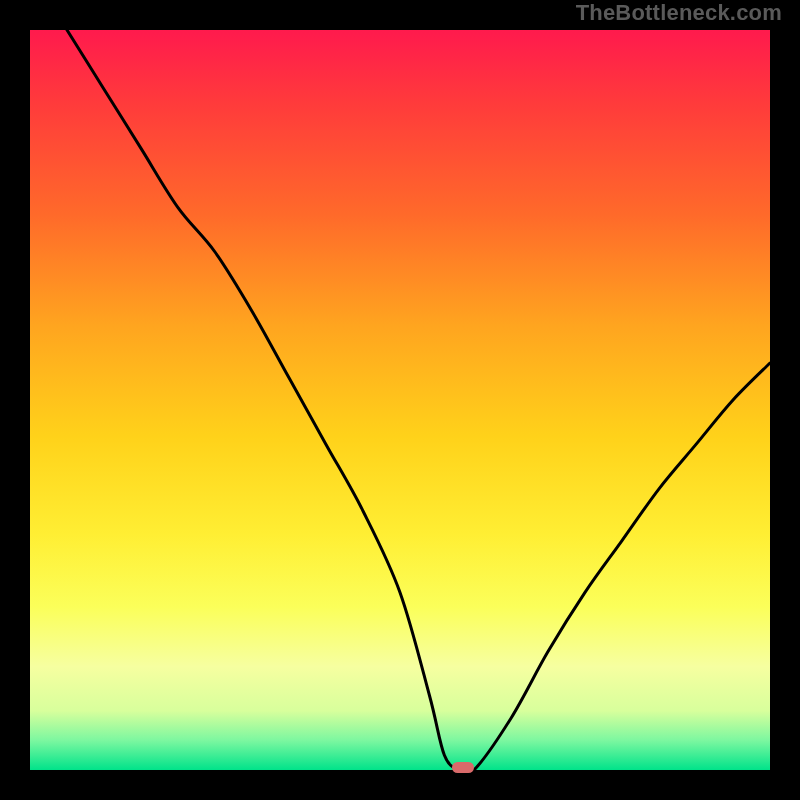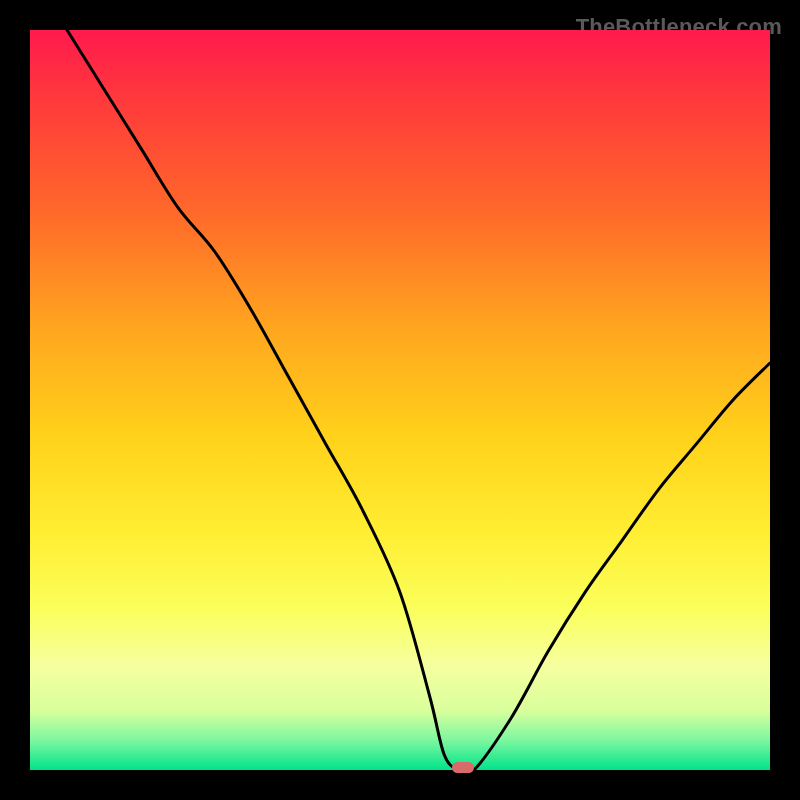--- a/index.html
+++ b/index.html
@@ -45,21 +45,21 @@
     height: 740px;
     pointer-events: none;
   }
   .marker {
     position: absolute;
     background: #d96a6a;
     border-radius: 999px;
   }
   .watermark {
     position: absolute;
-    top: 14px;
+    top: 0;
     right: 18px;
     font-size: 22px;
     font-weight: 600;
     color: #5a5a5a;
     letter-spacing: 0.2px;
     user-select: none;
   }
 </style>
 </head>
 <body>

